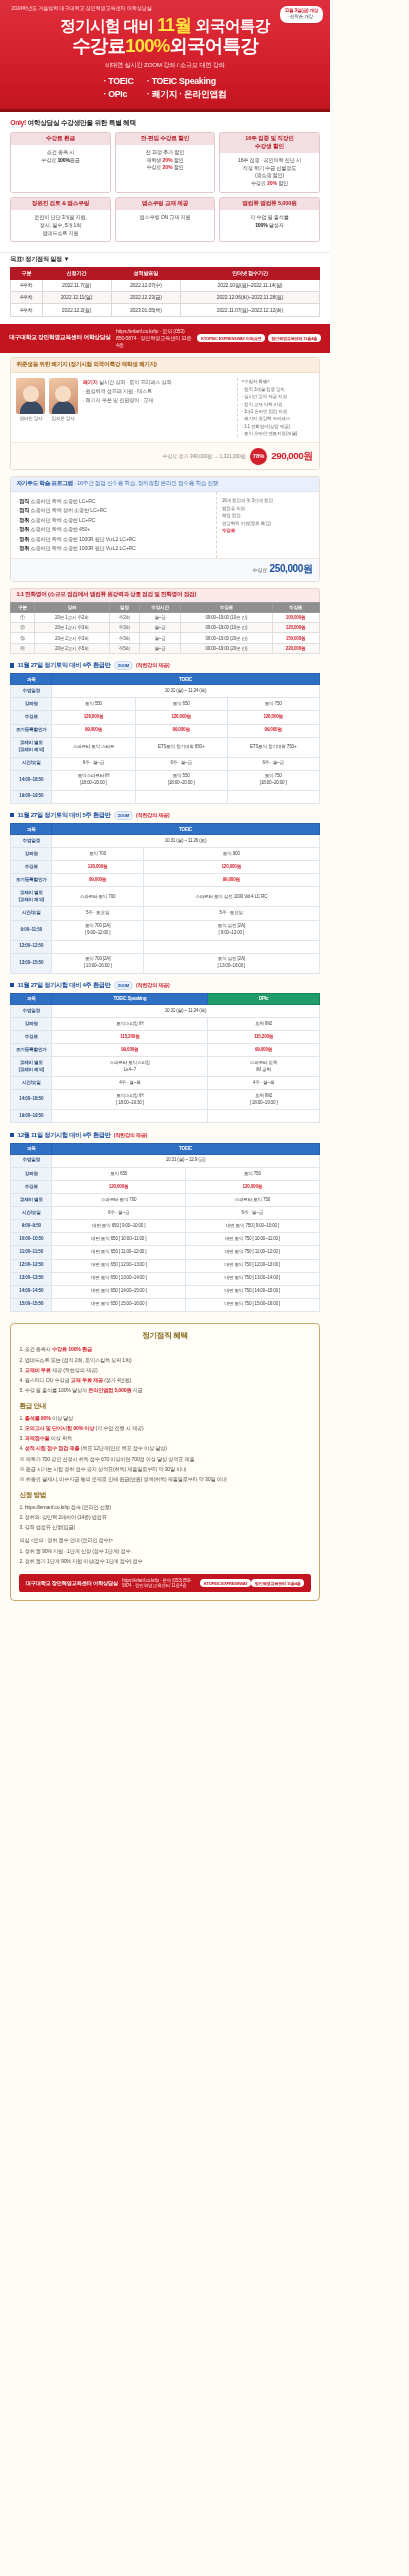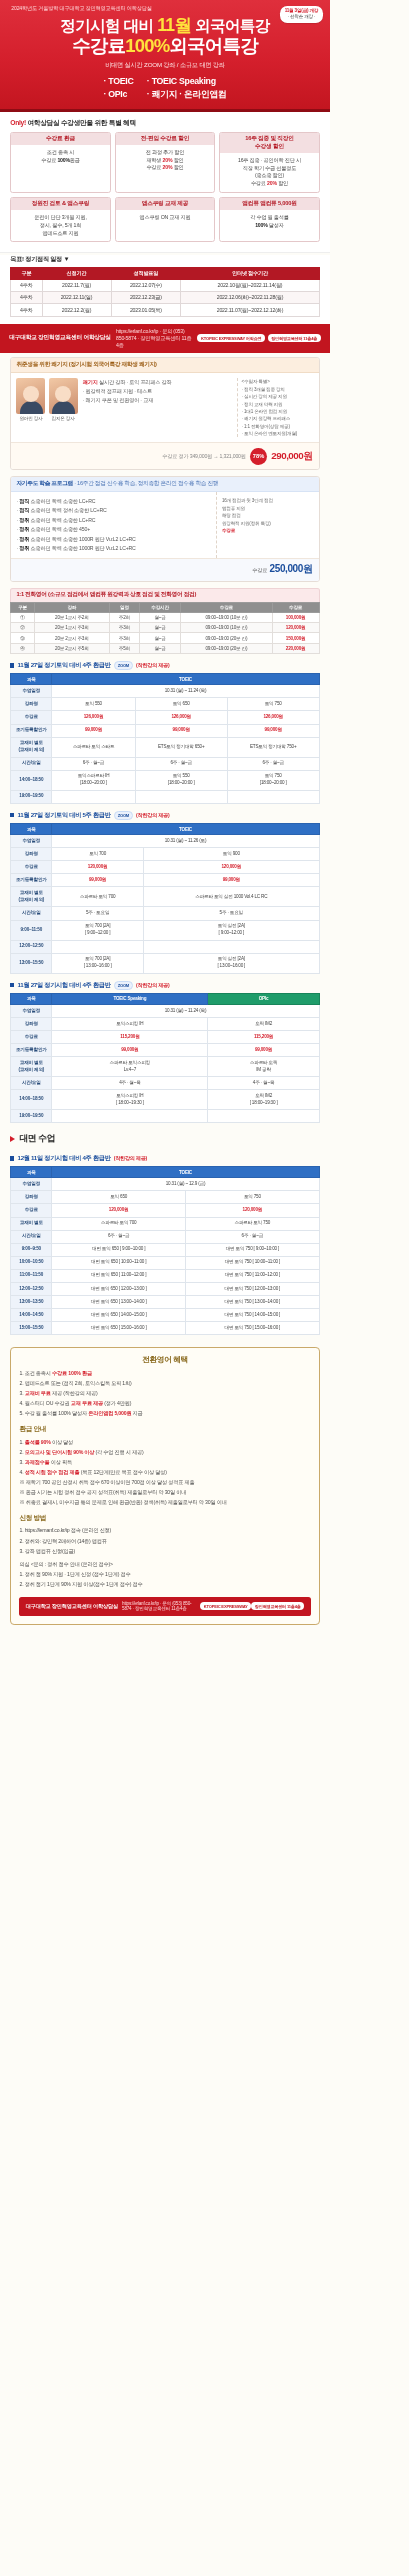--- a/index.html
+++ b/index.html
@@ -659,26 +659,20 @@
             <tr>
               <td class="lab">19:00~19:50</td>
               <td class=""></td>
               <td class=""></td>
             </tr>
           </tbody>
         </table>
       </div>
     </div>
 
-  <div class="sect">
-    <div class="sect-t">
-      <span class="tri"></span>
-      <span>대면 수업</span>
-    </div>
-  </div>
   <div class="blk" id="offline-blocks">
       <div>
         <div class="blk-title">
           <span class="sq"></span>
           <span>12월 11일 정기시험 대비 4주 환급반</span>
           <span class="gift">(착한강의 제공)</span>
         </div>
         <table class="cls">
           <thead>
             <tr>
@@ -745,21 +739,21 @@
               <td class="lab">15:00~15:50</td>
               <td class="">대면 토익 650 [ 15:00~16:00 ]</td>
               <td class="">대면 토익 750 [ 15:00~16:00 ]</td>
             </tr>
           </tbody>
         </table>
       </div>
     </div>
 
   <div class="benefit">
-    <h3>전환영어 혜택</h3>
+    <h3>정기점직 혜택</h3>
     <div id="benefit-items">
         <p>1. 조건 충족시 <span class="red">수강료 100% 환급</span></p>
         <p>2. <span class="blue">앱데드소트</span> 또는 (점직 2회, 토익스킬톡 오픽 1회)</p>
         <p>3. <span class="red">교재비 무료</span> 제공 (착한강의 제공)</p>
         <p>4. 월스터디 OU 수강권 <span class="red">교재 무료 제공</span> (정가 4만원)</p>
         <p>5. 수강 월 출석률 100% 달성자 <span class="red">온라인앱컴 5,000원</span> 지급</p>
       </div>
 
     <div class="sub-h">환급 안내</div>
     <div id="refund-items">

